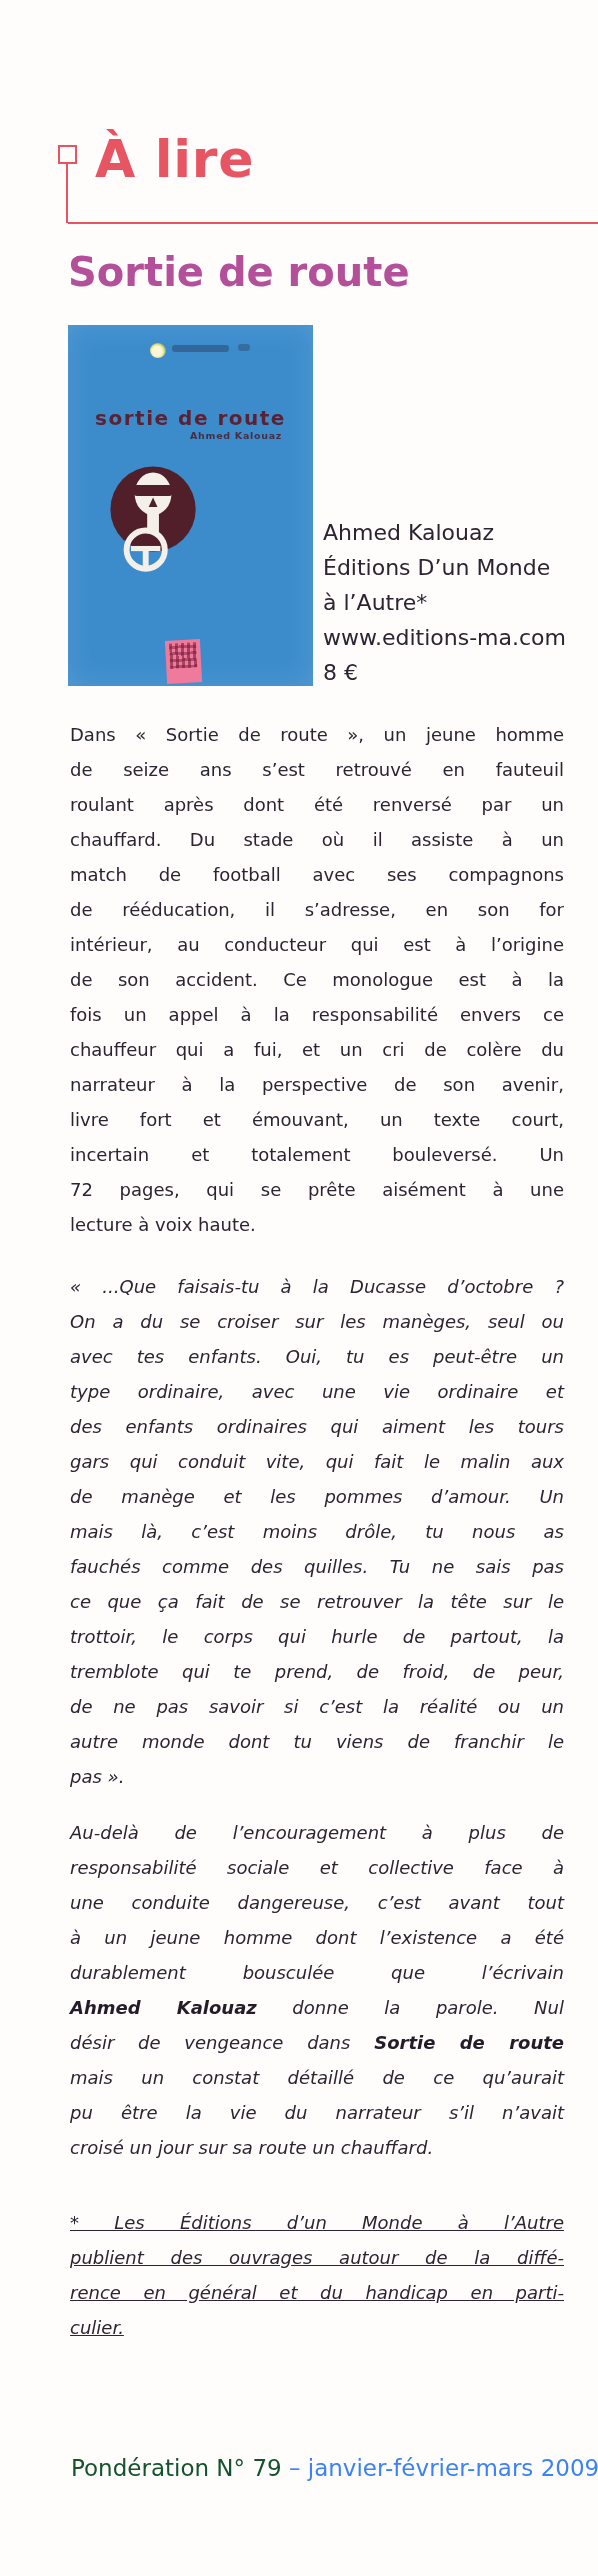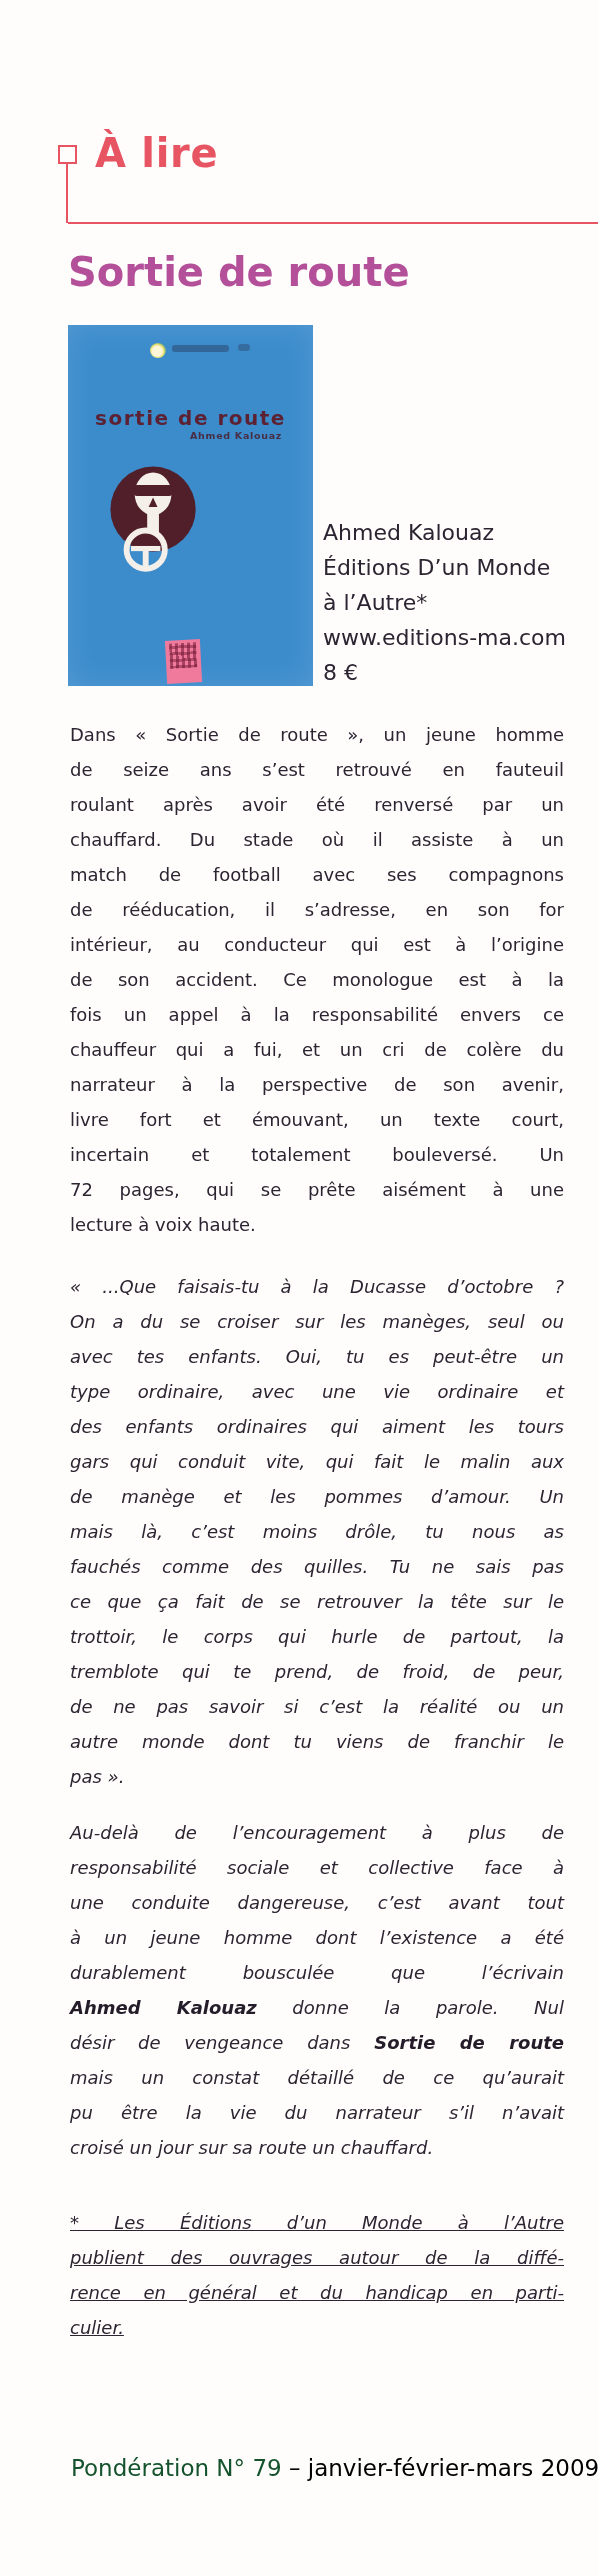--- a/index.html
+++ b/index.html
@@ -8,21 +8,21 @@
     background:#fefdfc;overflow:hidden;
     font-family:"DejaVu Sans","Liberation Sans",sans-serif;
     color:#2b2431;
   }
   
   .sq-marker{position:absolute;left:58px;top:145px;width:15.4px;height:14.7px;border:2.2px solid #e75563;background:#fefdfc;}
   .vline{position:absolute;left:66px;top:162px;width:2.2px;height:61px;background:#e75563;}
   .hline{position:absolute;left:68px;top:222px;width:531px;height:2.2px;background:#e75563;}
   .section-title{
     position:absolute;left:95px;top:133px;
-    font-size:40px;font-weight:bold;color:#e75563;letter-spacing:0.7px;line-height:1;
+    font-size:52px;font-weight:bold;color:#e75563;letter-spacing:0.7px;line-height:1;
   }
   
   .article-title{
     position:absolute;left:68px;top:250px;
     font-size:40px;font-weight:bold;color:#b4509a;letter-spacing:0px;line-height:1.1;
   }
   
   .cover{
     position:absolute;left:68px;top:325px;width:245px;height:361px;
     background:#3c8ccc;
@@ -68,21 +68,21 @@
   .para.footnote{margin-top:40px;text-decoration:underline;}
   .para.italic{font-style:italic;}
   .line{text-align:justify;text-align-last:justify;}
   .line.last{text-align-last:left;}
   .line b{font-weight:bold;color:#241d29;}
   
   .footer{
     position:absolute;left:71px;top:2455px;font-size:23px;line-height:1.2;white-space:nowrap;
   }
   .footer .mag{color:#14532d;}
-  .footer .issue{color:#000000;}
+  .footer .issue{color:#3b82f6;}
 </style>
 </head>
 <body>
 
 <div class="page">
 
   <div class="sq-marker"></div>
   <div class="vline"></div>
   <div class="hline"></div>
   <div class="section-title">À lire</div>
@@ -113,21 +113,21 @@
       <div>Éditions D’un Monde</div>
       <div>à l’Autre*</div>
       <div>www.editions-ma.com</div>
       <div>8 €</div>
     </div>
 
   <div class="article-body">
       <div class="para normal">
         <div class="line"><span>Dans « Sortie de route », un jeune homme</span></div>
         <div class="line"><span>de seize ans s’est retrouvé en fauteuil</span></div>
-        <div class="line"><span>roulant après avoir été renversé par un</span></div>
+        <div class="line"><span>roulant après dont été renversé par un</span></div>
         <div class="line"><span>chauffard. Du stade où il assiste à un</span></div>
         <div class="line"><span>match de football avec ses compagnons</span></div>
         <div class="line"><span>de rééducation, il s’adresse, en son for</span></div>
         <div class="line"><span>intérieur, au conducteur qui est à l’origine</span></div>
         <div class="line"><span>de son accident. Ce monologue est à la</span></div>
         <div class="line"><span>fois un appel à la responsabilité envers ce</span></div>
         <div class="line"><span>chauffeur qui a fui, et un cri de colère du</span></div>
         <div class="line"><span>narrateur à la perspective de son avenir,</span></div>
         <div class="line"><span>livre fort et émouvant, un texte court,</span></div>
         <div class="line"><span>incertain et totalement bouleversé. Un</span></div>

